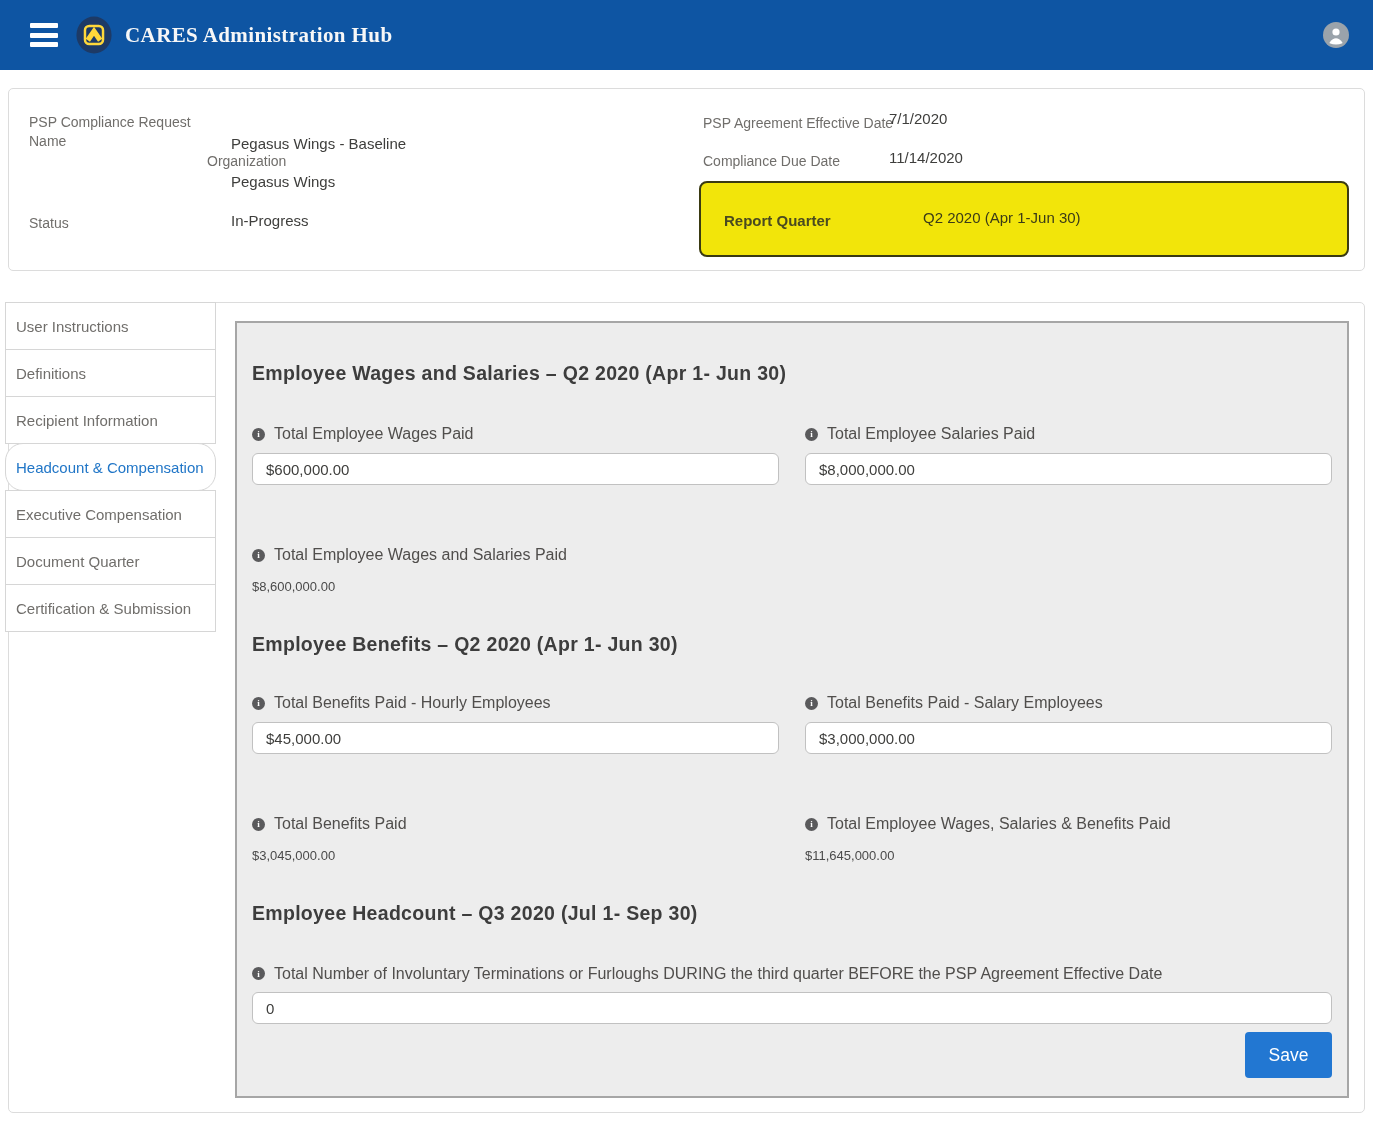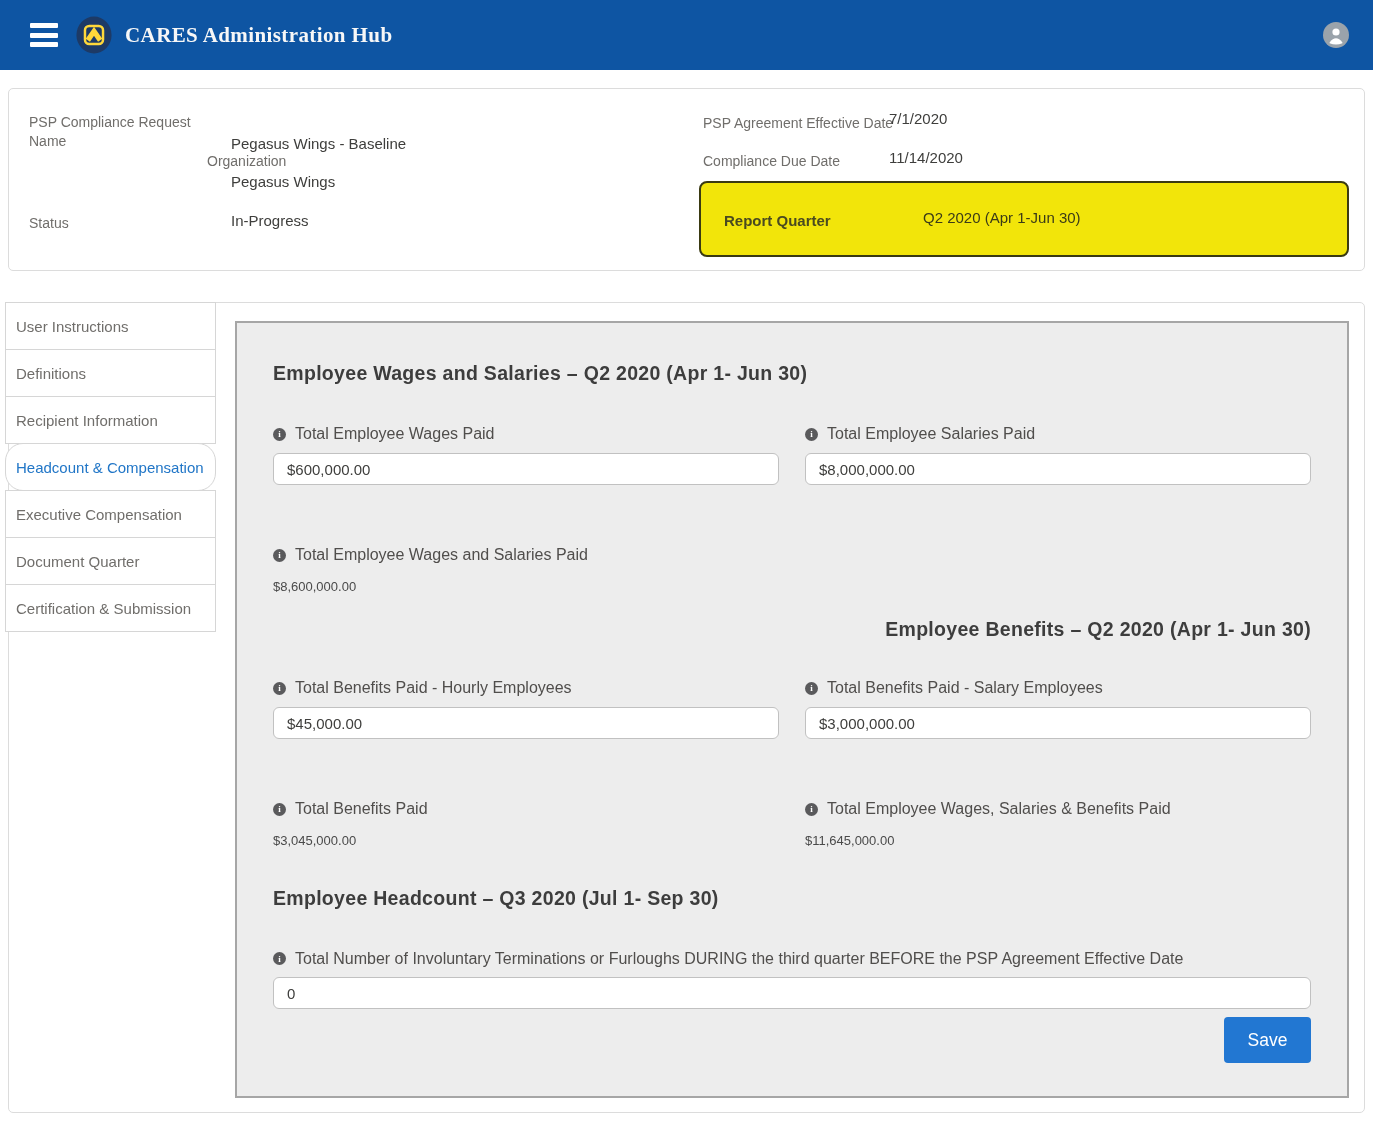--- a/index.html
+++ b/index.html
@@ -48,21 +48,21 @@
   .tab {
     height:48px; border:1px solid #d6d6d6; margin-top:-1px; background:#ffffff;
     display:flex; align-items:center; padding-left:10px; box-sizing:border-box;
     font-size:15px; color:#706e6b; cursor:pointer; white-space:nowrap;
   }
   .tab.active { color:#2176c7;border-radius:18px; }
 
   .panel {
     position:absolute; left:226px; top:18px; width:1114px; height:777px;
     background:#ededed; border:2px solid #a6a6a6; box-sizing:border-box;
-    padding:0 36px; overflow:hidden;
+    padding:0 15px; overflow:hidden;
   }
   .h-section { font-size:19.5px; font-weight:600; color:#3d3d3d; letter-spacing:0.3px; line-height:23px; }
   .grid2 { display:grid; grid-template-columns:1fr 1fr; column-gap:26px; }
   .field-label { display:flex; align-items:center; gap:9px; font-size:16px; color:#504e4c; line-height:22px; }
   .field-label.top { align-items:flex-start; }
   .field-label.top .iicon { margin-top:7px; }
   .iicon {
     width:13px; height:13px; border-radius:50%; background:#5a5a5c; color:#ffffff;
     font-size:9px; font-weight:700; font-family:"Liberation Serif", serif;
     display:flex; align-items:center; justify-content:center; flex:none; cursor:pointer;
@@ -162,21 +162,21 @@
     </div>
 
     <div style="margin-top:59px;">
       <div class="field-label">
         <span class="iicon">i</span>
         <span>Total Employee Wages and Salaries Paid</span>
       </div>
       <div class="ro-val">$8,600,000.00</div>
     </div>
 
-    <div class="h-section" style="margin-top:24px;text-align:right;">Employee Benefits – Q2 2020 (Apr 1- Jun 30)</div>
+    <div class="h-section" style="margin-top:39px;">Employee Benefits – Q2 2020 (Apr 1- Jun 30)</div>
 
     <div class="grid2" style="margin-top:36px;">
       <div>
         <div class="field-label">
           <span class="iicon">i</span>
           <span>Total Benefits Paid - Hourly Employees</span>
         </div>
         <input class="tbox" type="text" value="$45,000.00" style="">
       </div>
       <div>

